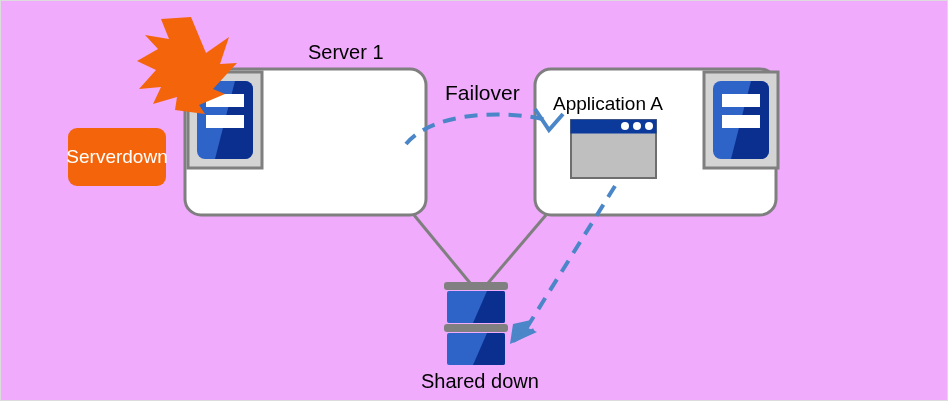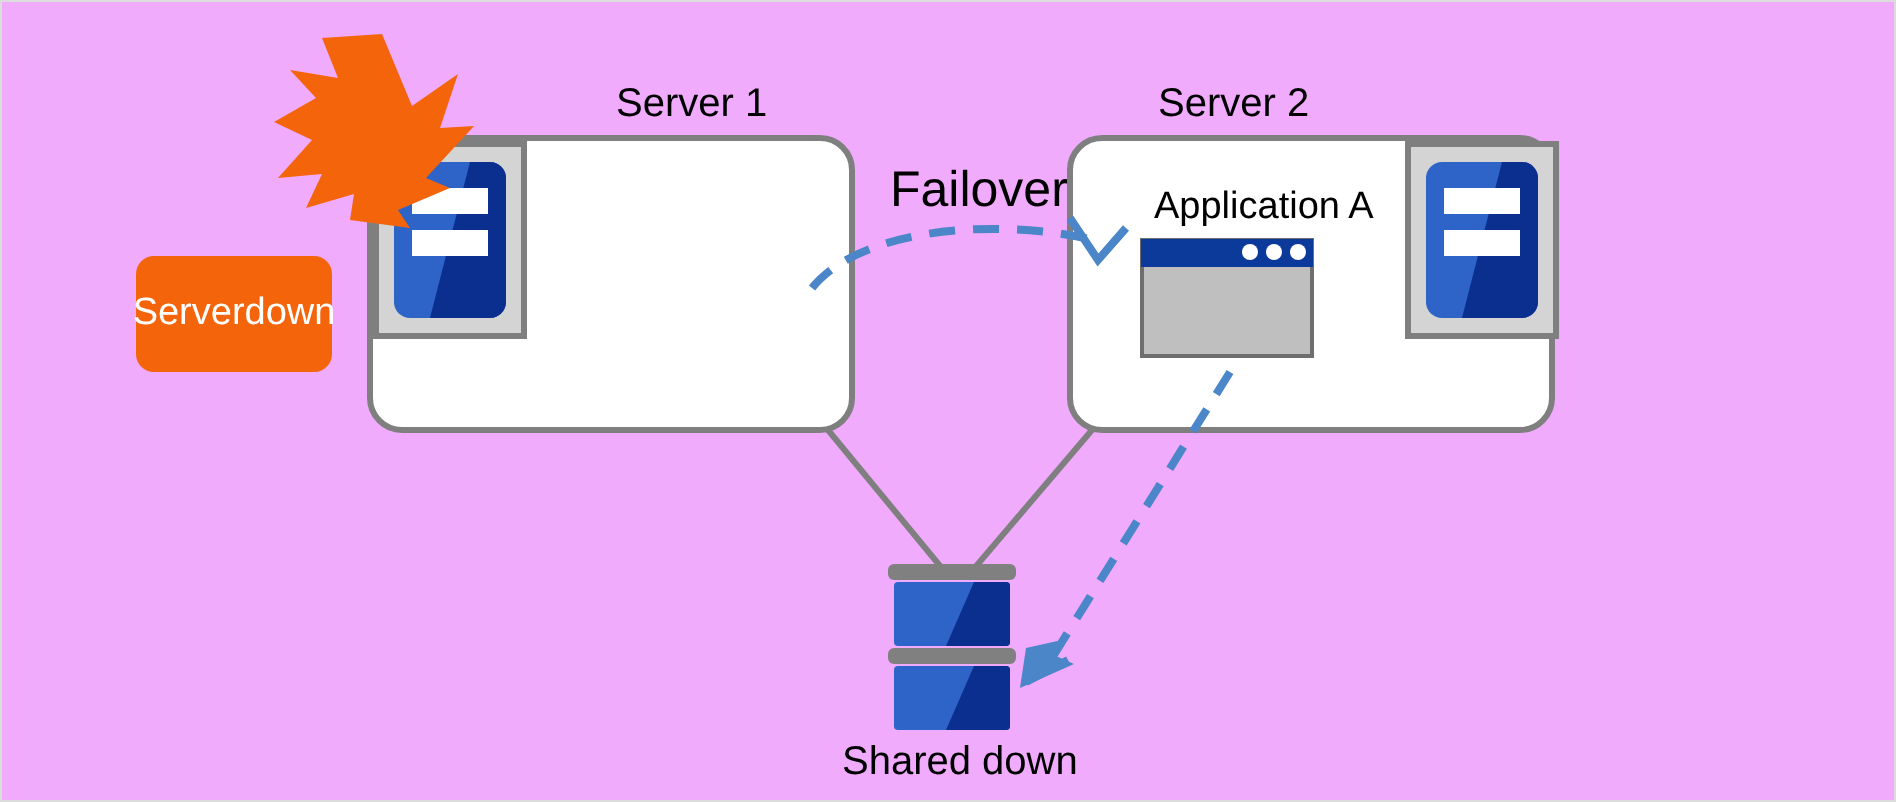--- a/index.html
+++ b/index.html
@@ -29,27 +29,26 @@
     color: #000000;
     font-family: "Liberation Sans", sans-serif;
     white-space: nowrap;
     line-height: 1.15;
   }
   .srv-title {
     font-size: 20px;
   }
   .app-title {
     font-size: 19px;
-    margin-left: 24px;
   }
   .disk-title {
     font-size: 20px;
   }
   .failover-title {
-    font-size: 25px;
+    font-size: 21px;
   }
   .badge {
     position: absolute;
     background: #F4650B;
     color: #ffffff;
     border-radius: 9px;
     font-size: 19px;
     text-align: center;
     display: flex;
     flex-direction: row;
@@ -150,21 +149,20 @@
     <g>
       <path d="M 614 185 L 520 336" fill="none" stroke="#4A86C8" stroke-width="4" stroke-dasharray="13 9" stroke-linecap="butt"></path>
       <polygon points="509,343 536,331 527,327 530,319 512,323" fill="#4A86C8"></polygon>
       <path d="M 512 340 L 533 329" fill="none" stroke="#4A86C8" stroke-width="4"></path>
       <path d="M 512 340 L 524 322" fill="none" stroke="#4A86C8" stroke-width="4"></path>
     </g>
   </svg>
 
   <div class="label srv-title" style="left:307px; top:40px;">Server 1</div>
 
-  <div class="label srv-title" style="left:578px; top:40px;">Server 2</div>
 
   <div class="label app-title" style="left:552px; top:92px;">Application A</div>
 
   <div class="label failover-title" style="left:444px; top:80px;">Failover</div>
 
   <div class="label disk-title" style="left:420px; top:369px;">Shared down</div>
 
   <div class="badge" style="left:67px; top:127px; width:98px; height:58px;">
     <span>Server</span>
     <span>down</span>

